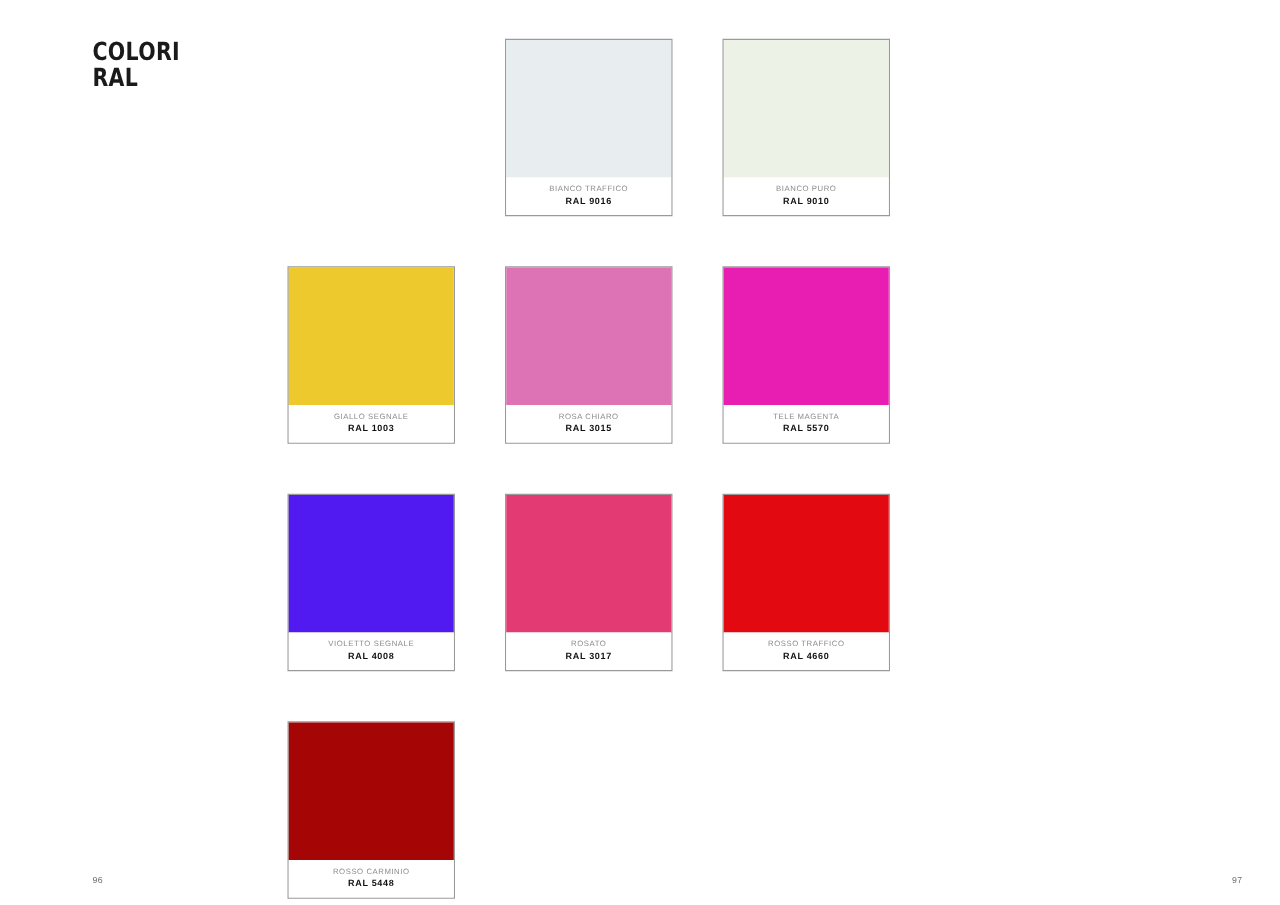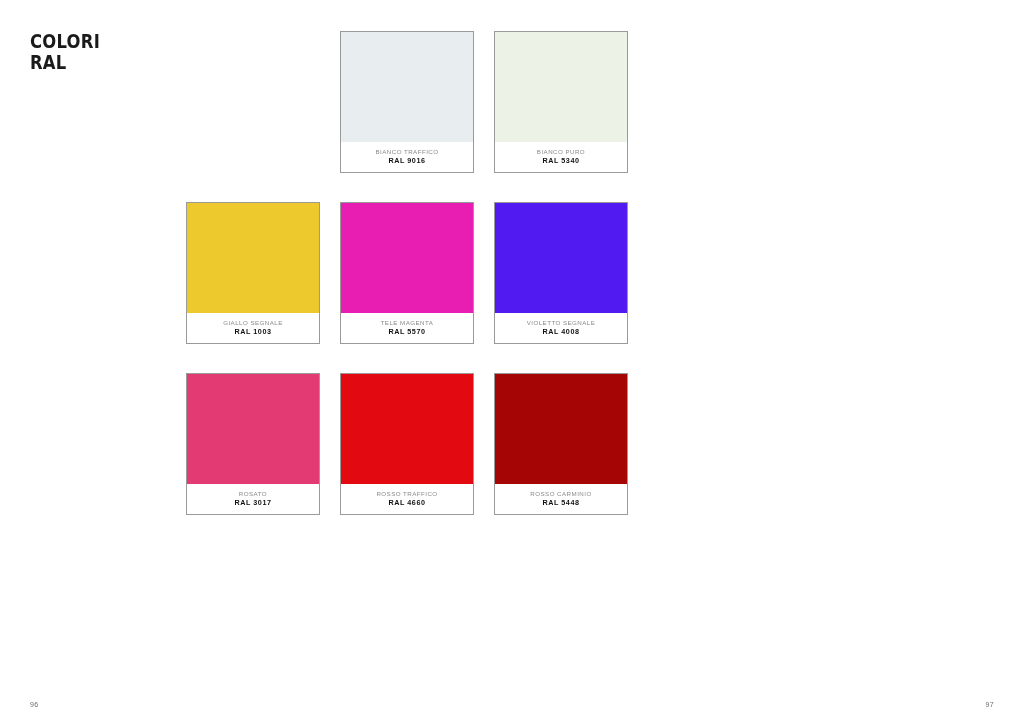--- a/index.html
+++ b/index.html
@@ -20,21 +20,21 @@
     position: absolute;
     inset: 0;
     display: flex;
   }
   .page {
     position: relative;
     width: 512px;
     height: 724px;
     box-sizing: border-box;
   }
-  .page-left  { padding: 30px 24px 0 30px; }
+  .page-left  { padding: 30px 24px 0 30px; margin-left: 44px; }
   .page-right { padding: 30px 30px 0 8px; }
 
   
   .title-block {
     position: absolute;
     left: 30px;
     top: 31px;
     width: 140px;
   }
   .title-line {
@@ -48,20 +48,21 @@
     transform-origin: left center;
   }
 
   
   .grid {
     display: grid;
     grid-template-columns: repeat(3, 134px);
     grid-auto-rows: 142px;
     column-gap: 20px;
     row-gap: 29px;
+    gap: 40px;
   }
   .grid-left {
     position: absolute;
     left: 186px;
     top: 31px;
   }
 
   
   .cell-empty { visibility: hidden; }
 
@@ -134,31 +135,38 @@
           <div class="swatch-color" style="background: rgb(232, 238, 240);"></div>
           <div class="swatch-label">
             <div class="swatch-name">BIANCO TRAFFICO</div>
             <div class="swatch-code">RAL 9016</div>
           </div>
         </div>
         <div class="swatch">
           <div class="swatch-color" style="background: rgb(236, 243, 230);"></div>
           <div class="swatch-label">
             <div class="swatch-name">BIANCO PURO</div>
-            <div class="swatch-code">RAL 5340</div>
+            <div class="swatch-code">RAL 9010</div>
           </div>
         </div>
         <div class="swatch">
           <div class="swatch-color" style="background: rgb(237, 201, 46);"></div>
           <div class="swatch-label">
             <div class="swatch-name">GIALLO SEGNALE</div>
             <div class="swatch-code">RAL 1003</div>
           </div>
         </div>
         <div class="swatch">
+          <div class="swatch-color" style="background: rgb(221, 115, 180);"></div>
+          <div class="swatch-label">
+            <div class="swatch-name">ROSA CHIARO</div>
+            <div class="swatch-code">RAL 3015</div>
+          </div>
+        </div>
+        <div class="swatch">
           <div class="swatch-color" style="background: rgb(232, 29, 178);"></div>
           <div class="swatch-label">
             <div class="swatch-name">TELE MAGENTA</div>
             <div class="swatch-code">RAL 5570</div>
           </div>
         </div>
         <div class="swatch">
           <div class="swatch-color" style="background: rgb(81, 26, 240);"></div>
           <div class="swatch-label">
             <div class="swatch-name">VIOLETTO SEGNALE</div>

